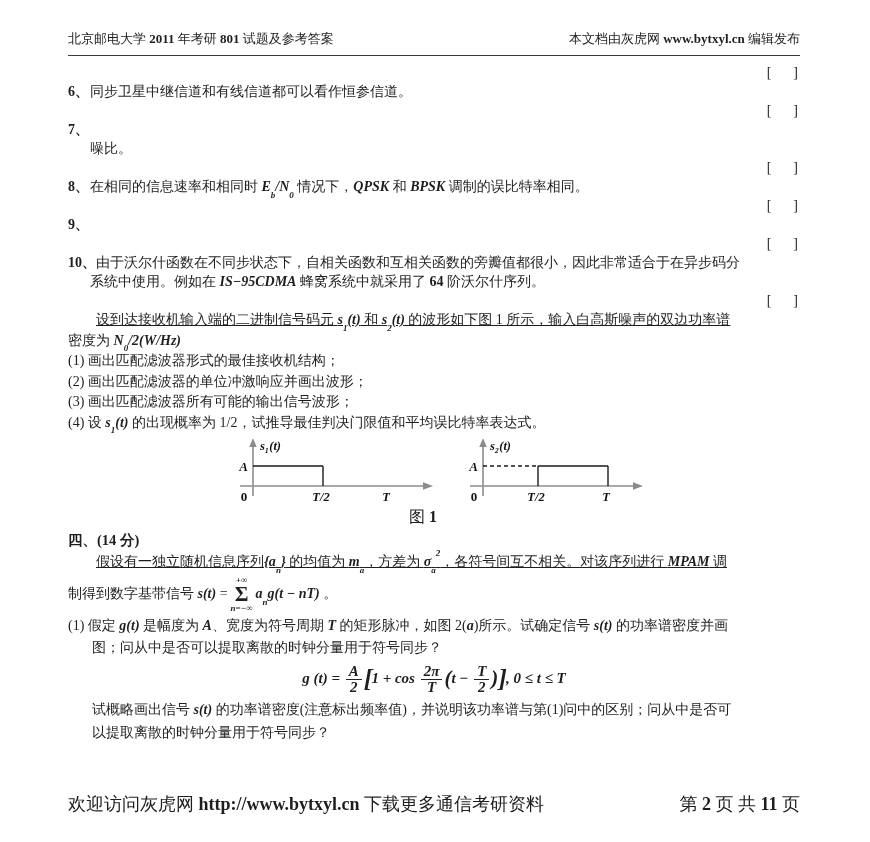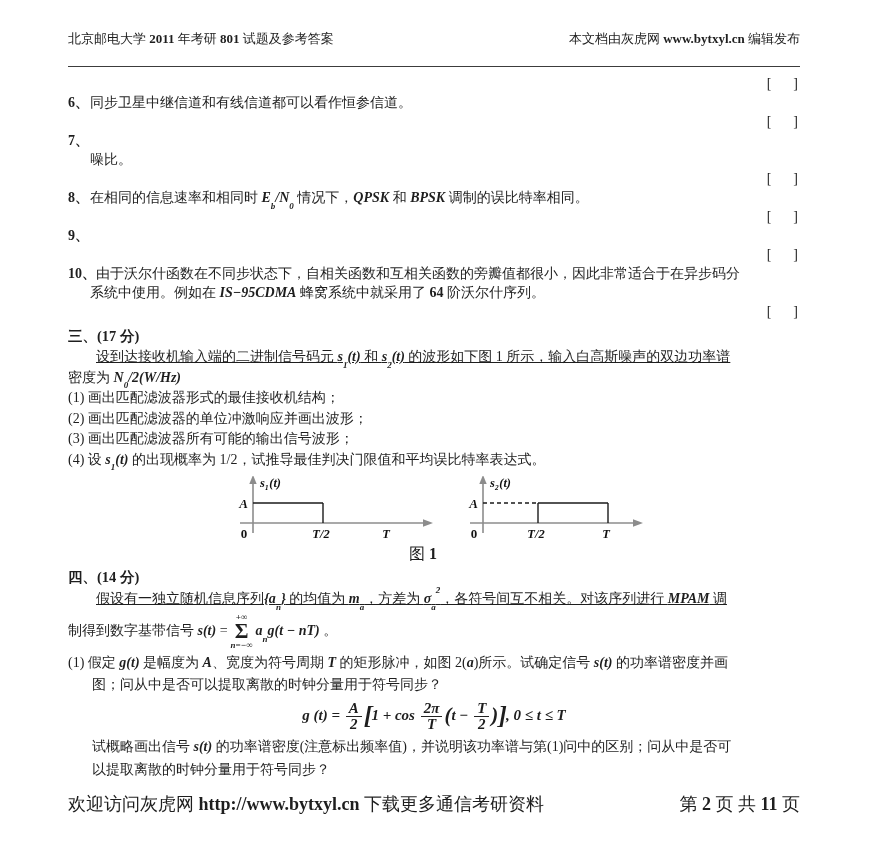--- a/index.html
+++ b/index.html
@@ -6,21 +6,21 @@
   .page {
     position:relative; width:870px; height:842px; background:#fff;
     font-family:"Liberation Serif", serif; color:#1e1e1e; font-size:14px;
     overflow:hidden;
   }
   .content { padding:0 70px 0 68px; }
 
   
   .hdr {
     display:flex; justify-content:space-between; align-items:flex-end;
-    padding-top:30px; padding-bottom:18px; border-bottom:1.2px solid #3c3c3c;
+    padding-top:30px; padding-bottom:7px; border-bottom:1.2px solid #3c3c3c;
     font-size:13px; white-space:nowrap;
   }
   .bd { font-weight:bold; }
 
   
   .mv { font-family:"Liberation Serif", serif; font-style:italic; font-weight:bold; }
   sub.msub, sup.msup {
     font-family:"Liberation Serif", serif; font-style:italic; font-weight:bold;
     font-size:9px; line-height:0; position:relative;
   }
@@ -112,21 +112,20 @@
     <div class="qrow">
       <span class="q-num">10、</span>
       <span class="q-line">由于沃尔什函数在不同步状态下，自相关函数和互相关函数的旁瓣值都很小，因此非常适合于在异步码分</span>
     </div>
     <div class="qrow q-cont">
       <span class="q-line">系统中使用。例如在 <span class="mv">IS−95CDMA</span> 蜂窝系统中就采用了 <span class="bd">64</span> 阶沃尔什序列。</span>
     </div>
 
     <div class="brow"><span>[</span><span class="bgap"></span><span>]</span></div>
 
-    <div class="sec-head">三、(<span class="bd">17</span> 分)</div>
     <div class="s3-line indent2">设到达接收机输入端的二进制信号码元 <span class="mv">s</span><sub class="msub">1</sub><span class="mv">(t)</span> 和 <span class="mv">s</span><sub class="msub">2</sub><span class="mv">(t)</span> 的波形如下图 1 所示，输入白高斯噪声的双边功率谱</div>
     <div class="s3-line">密度为 <span class="mv">N</span><sub class="msub">0</sub><span class="mv">/2(W/Hz)</span></div>
     <div class="s3-line">(1) 画出匹配滤波器形式的最佳接收机结构；</div>
     <div class="s3-line">(2) 画出匹配滤波器的单位冲激响应并画出波形；</div>
     <div class="s3-line">(3) 画出匹配滤波器所有可能的输出信号波形；</div>
     <div class="s3-line">(4) 设 <span class="mv">s</span><sub class="msub">1</sub><span class="mv">(t)</span> 的出现概率为 1/2，试推导最佳判决门限值和平均误比特率表达式。</div>
 
     <div class="fig">
       <svg width="470" height="68" viewBox="0 0 470 68">
 

